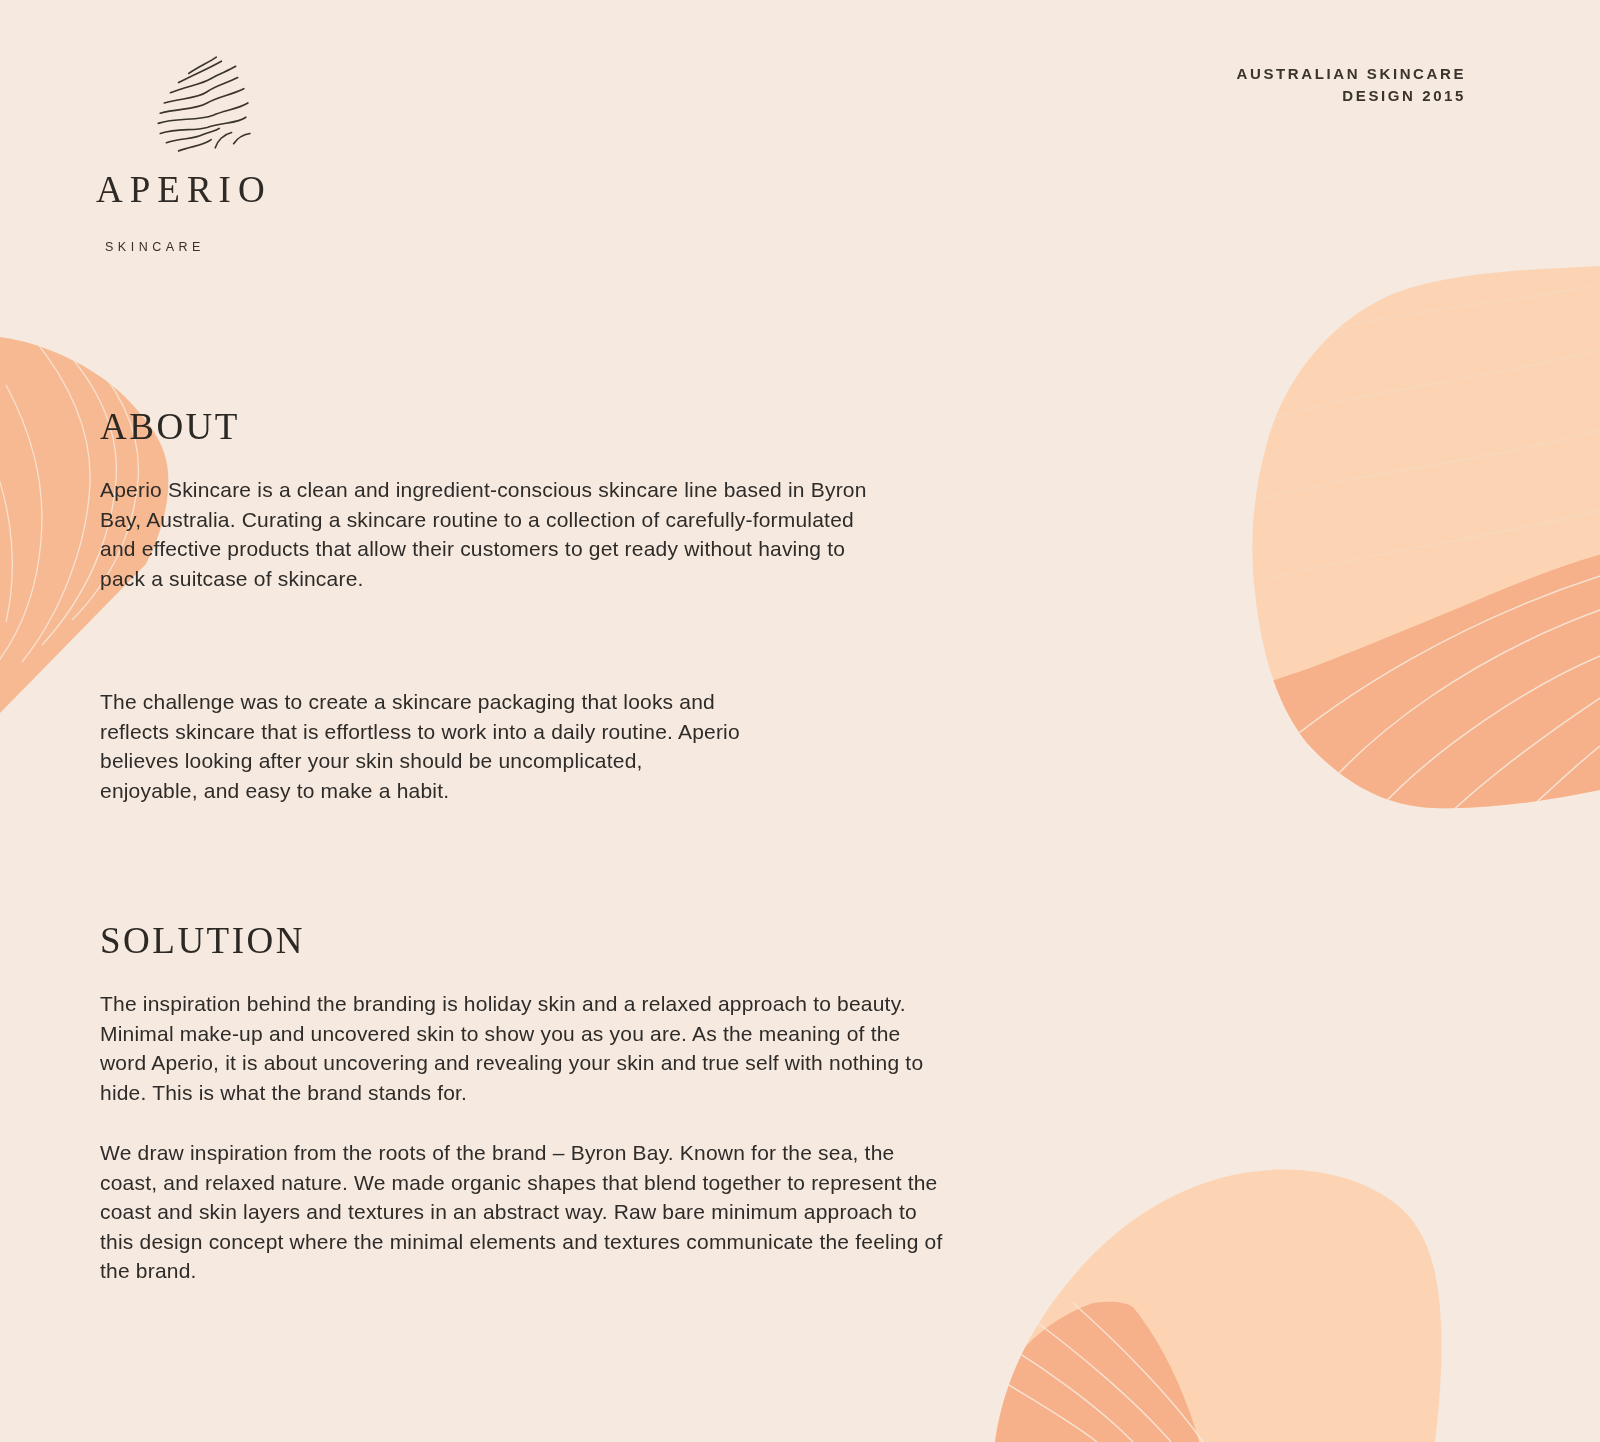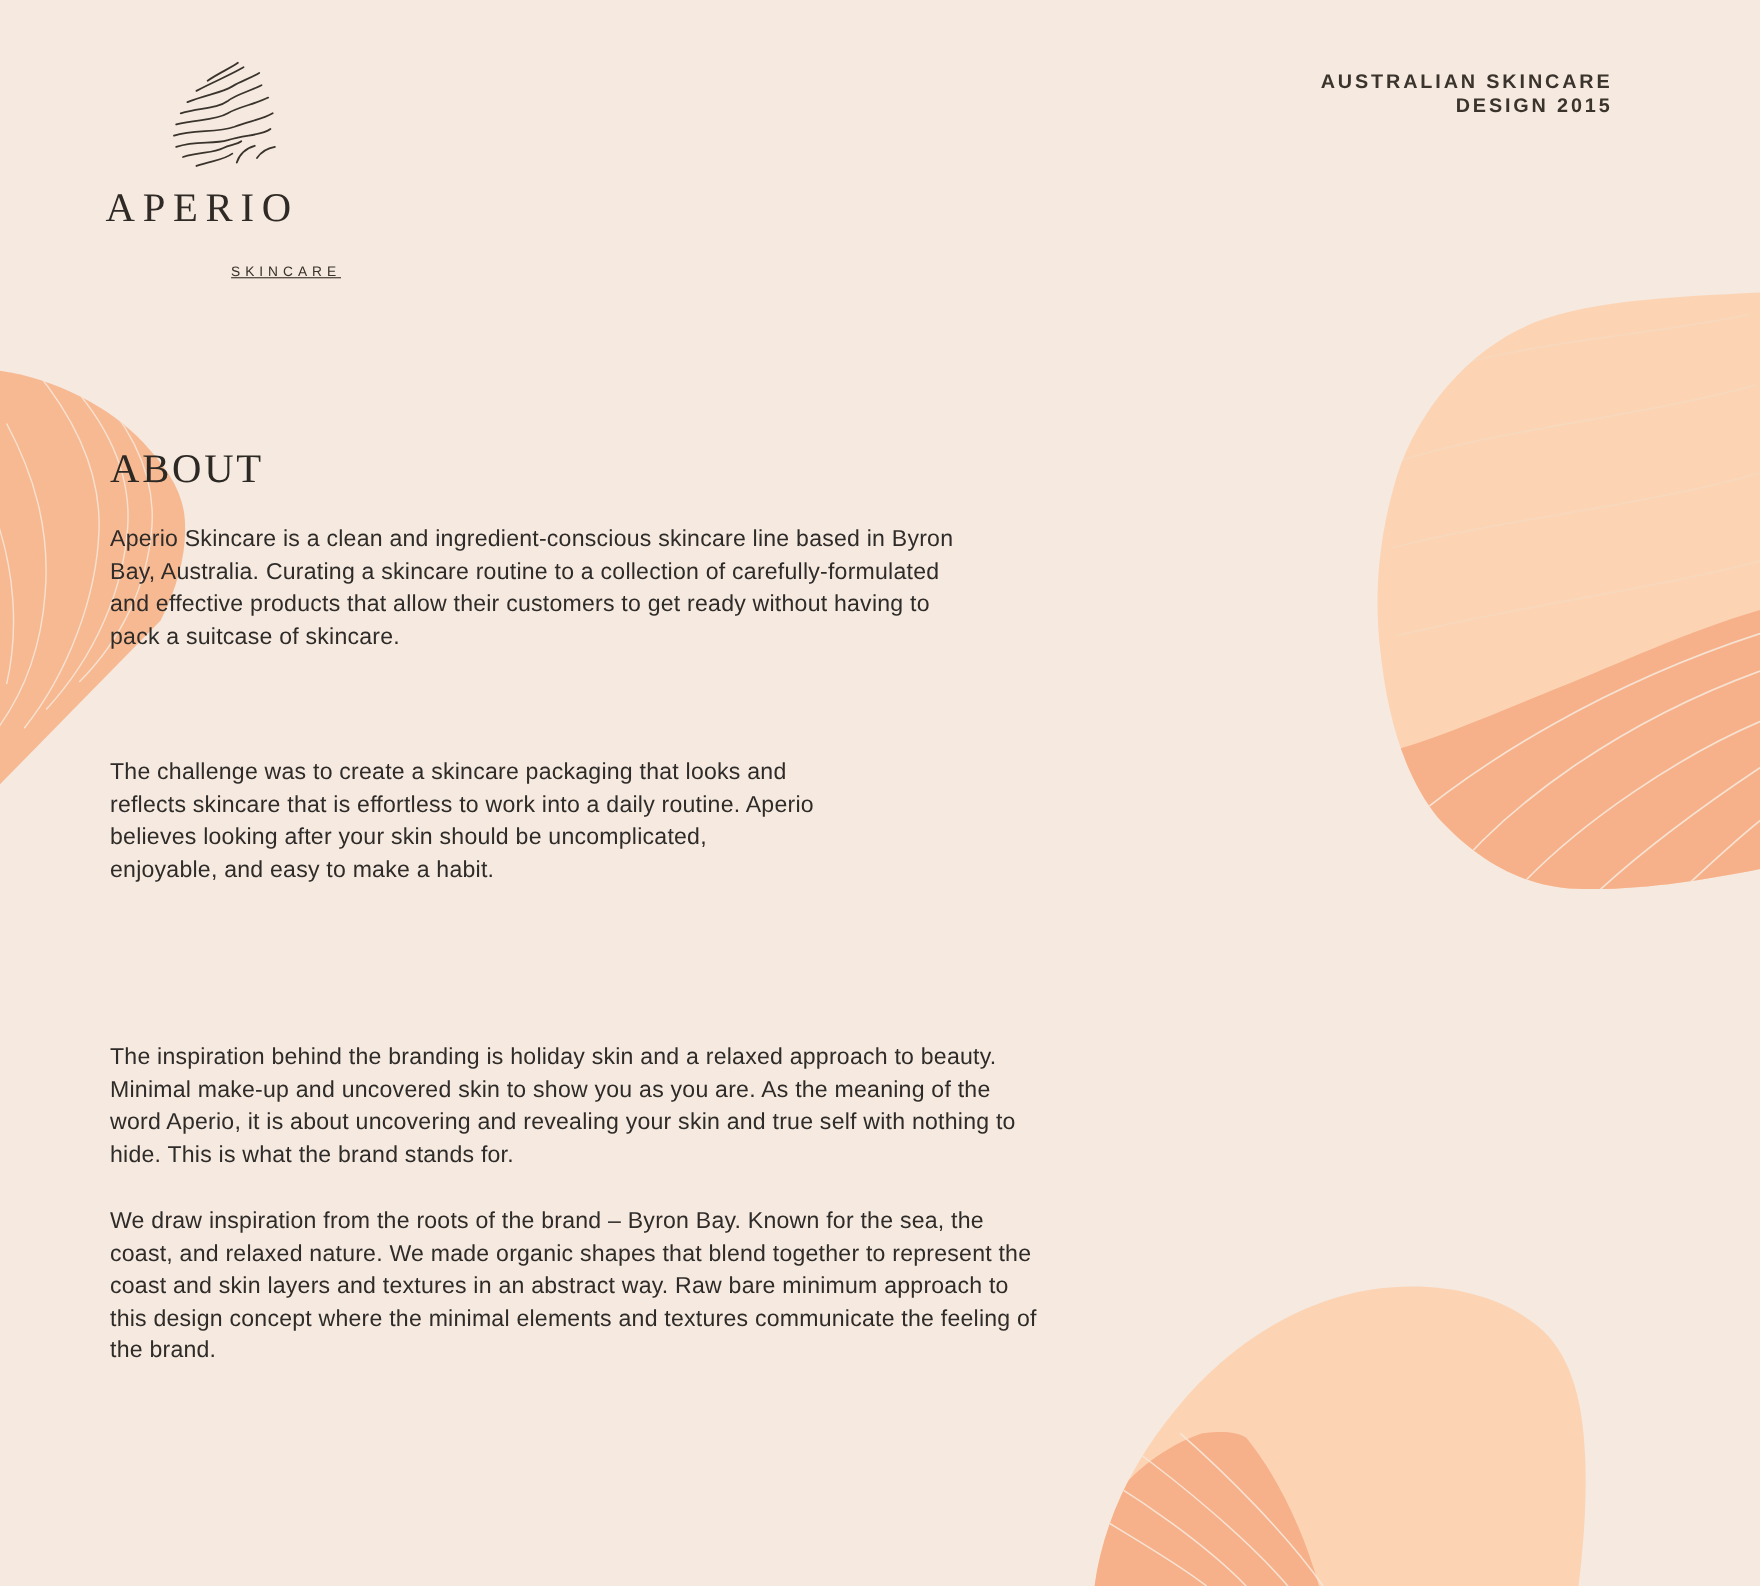--- a/index.html
+++ b/index.html
@@ -14,27 +14,27 @@
   .shape{position:absolute;pointer-events:none;}
   
   .logo-icon{left:148px;top:56px;width:106px;height:97px;}
   .brand-name{
     left:96px;top:168px;width:230px;
     font-family:"Liberation Serif", serif;
     font-size:37px;letter-spacing:7px;font-weight:400;color:#2f2a25;
     white-space:nowrap;
   }
   .brand-subtitle{
-    left:82px;top:240px;width:228px;text-align:right;
-    font-size:12.5px;letter-spacing:4.5px;color:#383129;font-weight:400;text-decoration:underline;
+    left:105px;top:240px;width:228px;text-align:left;
+    font-size:12.5px;letter-spacing:4.5px;color:#383129;font-weight:400;
   }
   
   .meta{
     right:134px;top:63px;text-align:right;
-    font-size:18px;line-height:22px;letter-spacing:2.6px;
+    font-size:15px;line-height:22px;letter-spacing:2.6px;
     font-weight:bold;color:#3a342d;
   }
   
   .section{position:absolute;left:100px;}
   .sec-about{top:405px;}
   .sec-challenge{top:660px;}
   .sec-solution{top:919px;}
   .heading{
     font-family:"Liberation Serif", serif;
     font-size:37px;letter-spacing:2.5px;font-weight:400;color:#2c2925;
@@ -140,17 +140,18 @@
   <div class="section sec-about">
     <h2 class="heading">ABOUT</h2>
     <p class="body-text w-about">Aperio Skincare is a clean and ingredient-conscious skincare line based in Byron Bay, Australia. Curating a skincare routine to a collection of carefully-formulated and effective products that allow their customers to get ready without having to pack a suitcase of skincare.</p>
   </div>
 
   <div class="section sec-challenge">
     <p class="body-text w-challenge">The challenge was to create a skincare packaging that looks and reflects skincare that is effortless to work into a daily routine. Aperio believes looking after your skin should be uncomplicated, enjoyable, and easy to make a habit.</p>
   </div>
 
   <div class="section sec-solution">
+    <h2 class="heading">SOLUTION</h2>
     <p class="body-text w-solution">The inspiration behind the branding is holiday skin and a relaxed approach to beauty. Minimal make-up and uncovered skin to show you as you are. As the meaning of the word Aperio, it is about uncovering and revealing your skin and true self with nothing to hide. This is what the brand stands for.</p>
     <p class="body-text w-solution para-gap">We draw inspiration from the roots of the brand – Byron Bay. Known for the sea, the coast, and relaxed nature. We made organic shapes that blend together to represent the coast and skin layers and textures in an abstract way. Raw bare minimum approach to this design concept where the minimal elements and textures communicate the feeling of the brand.</p>
   </div>
 
 </div>
 
 </body></html>

